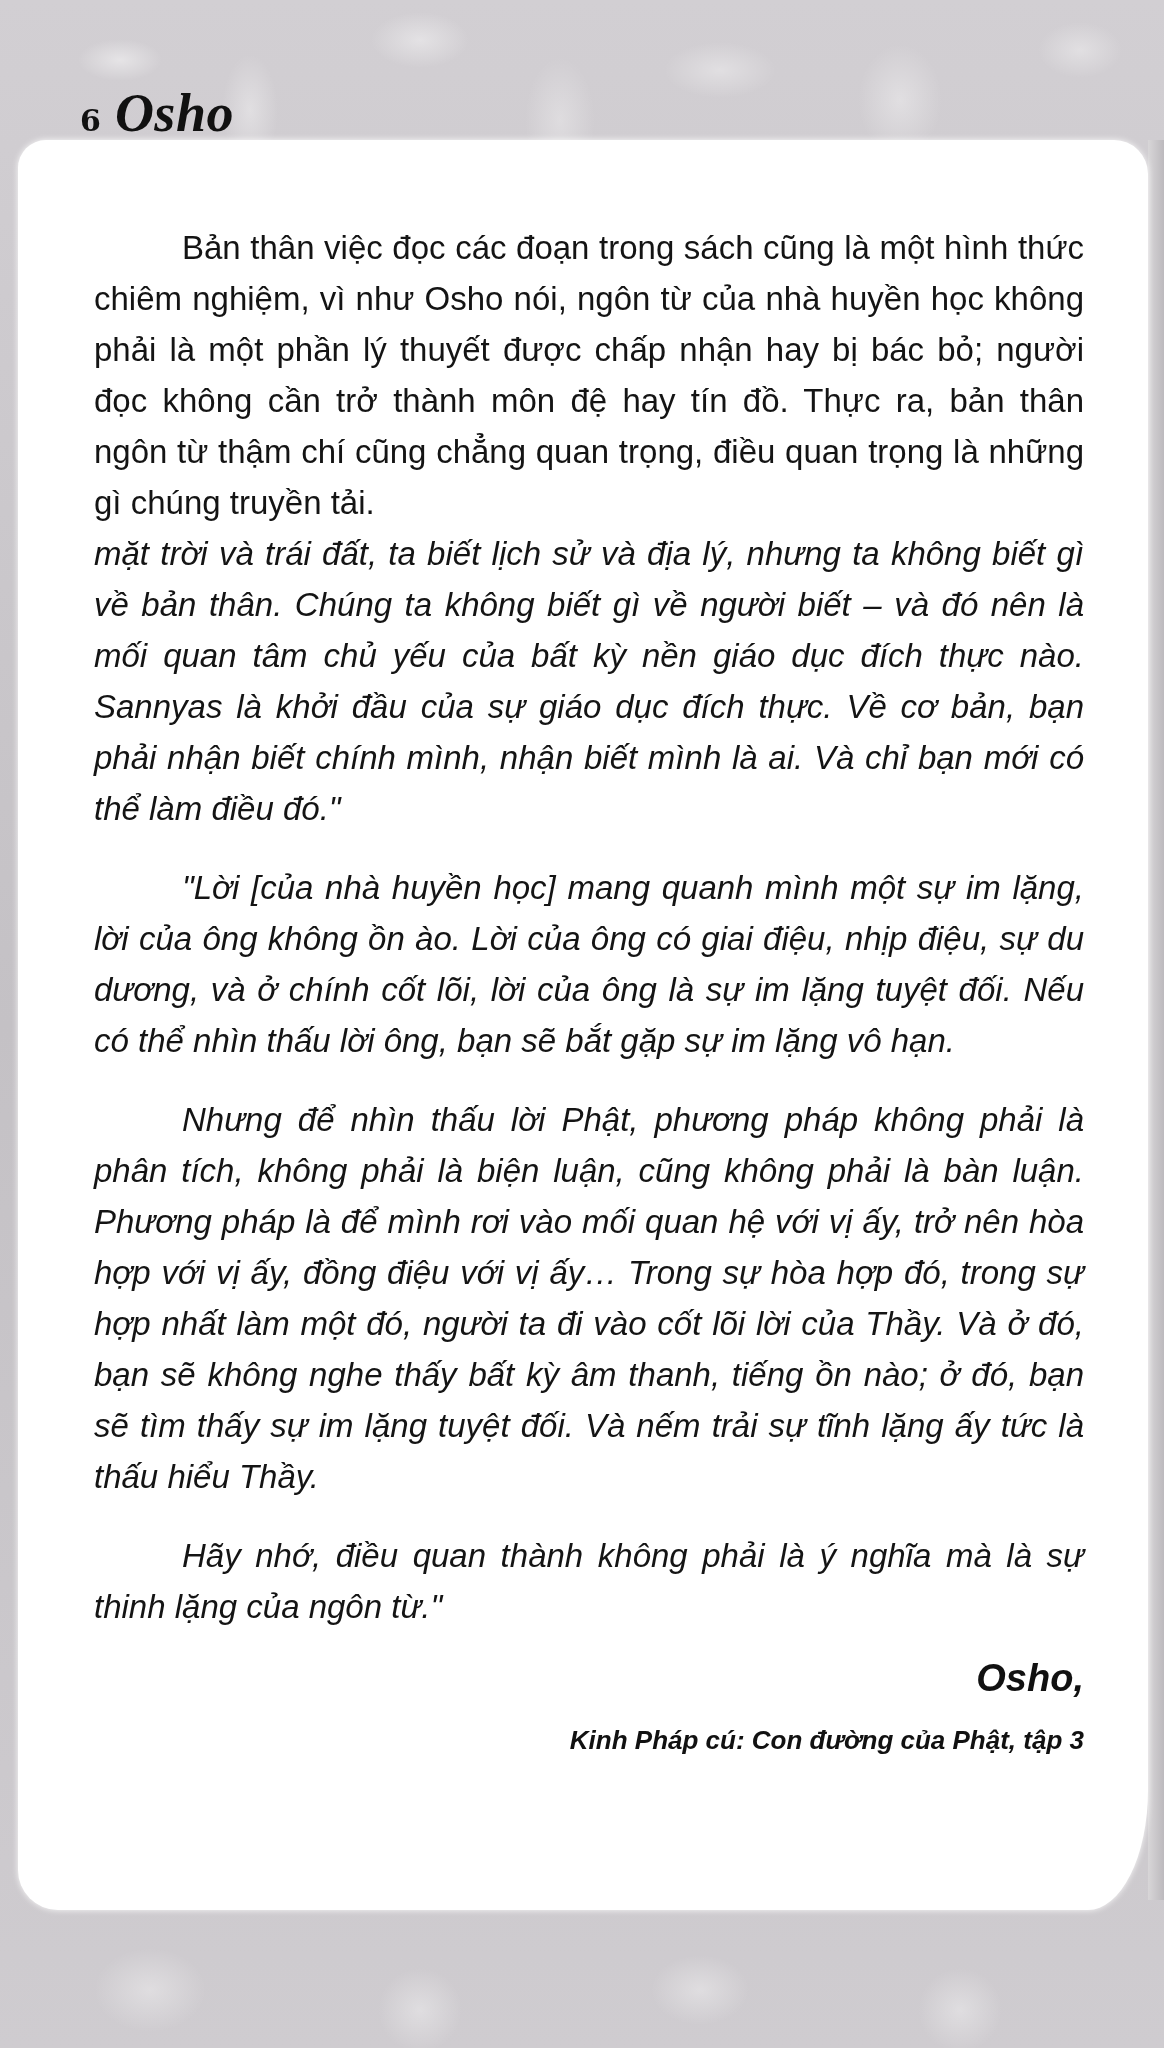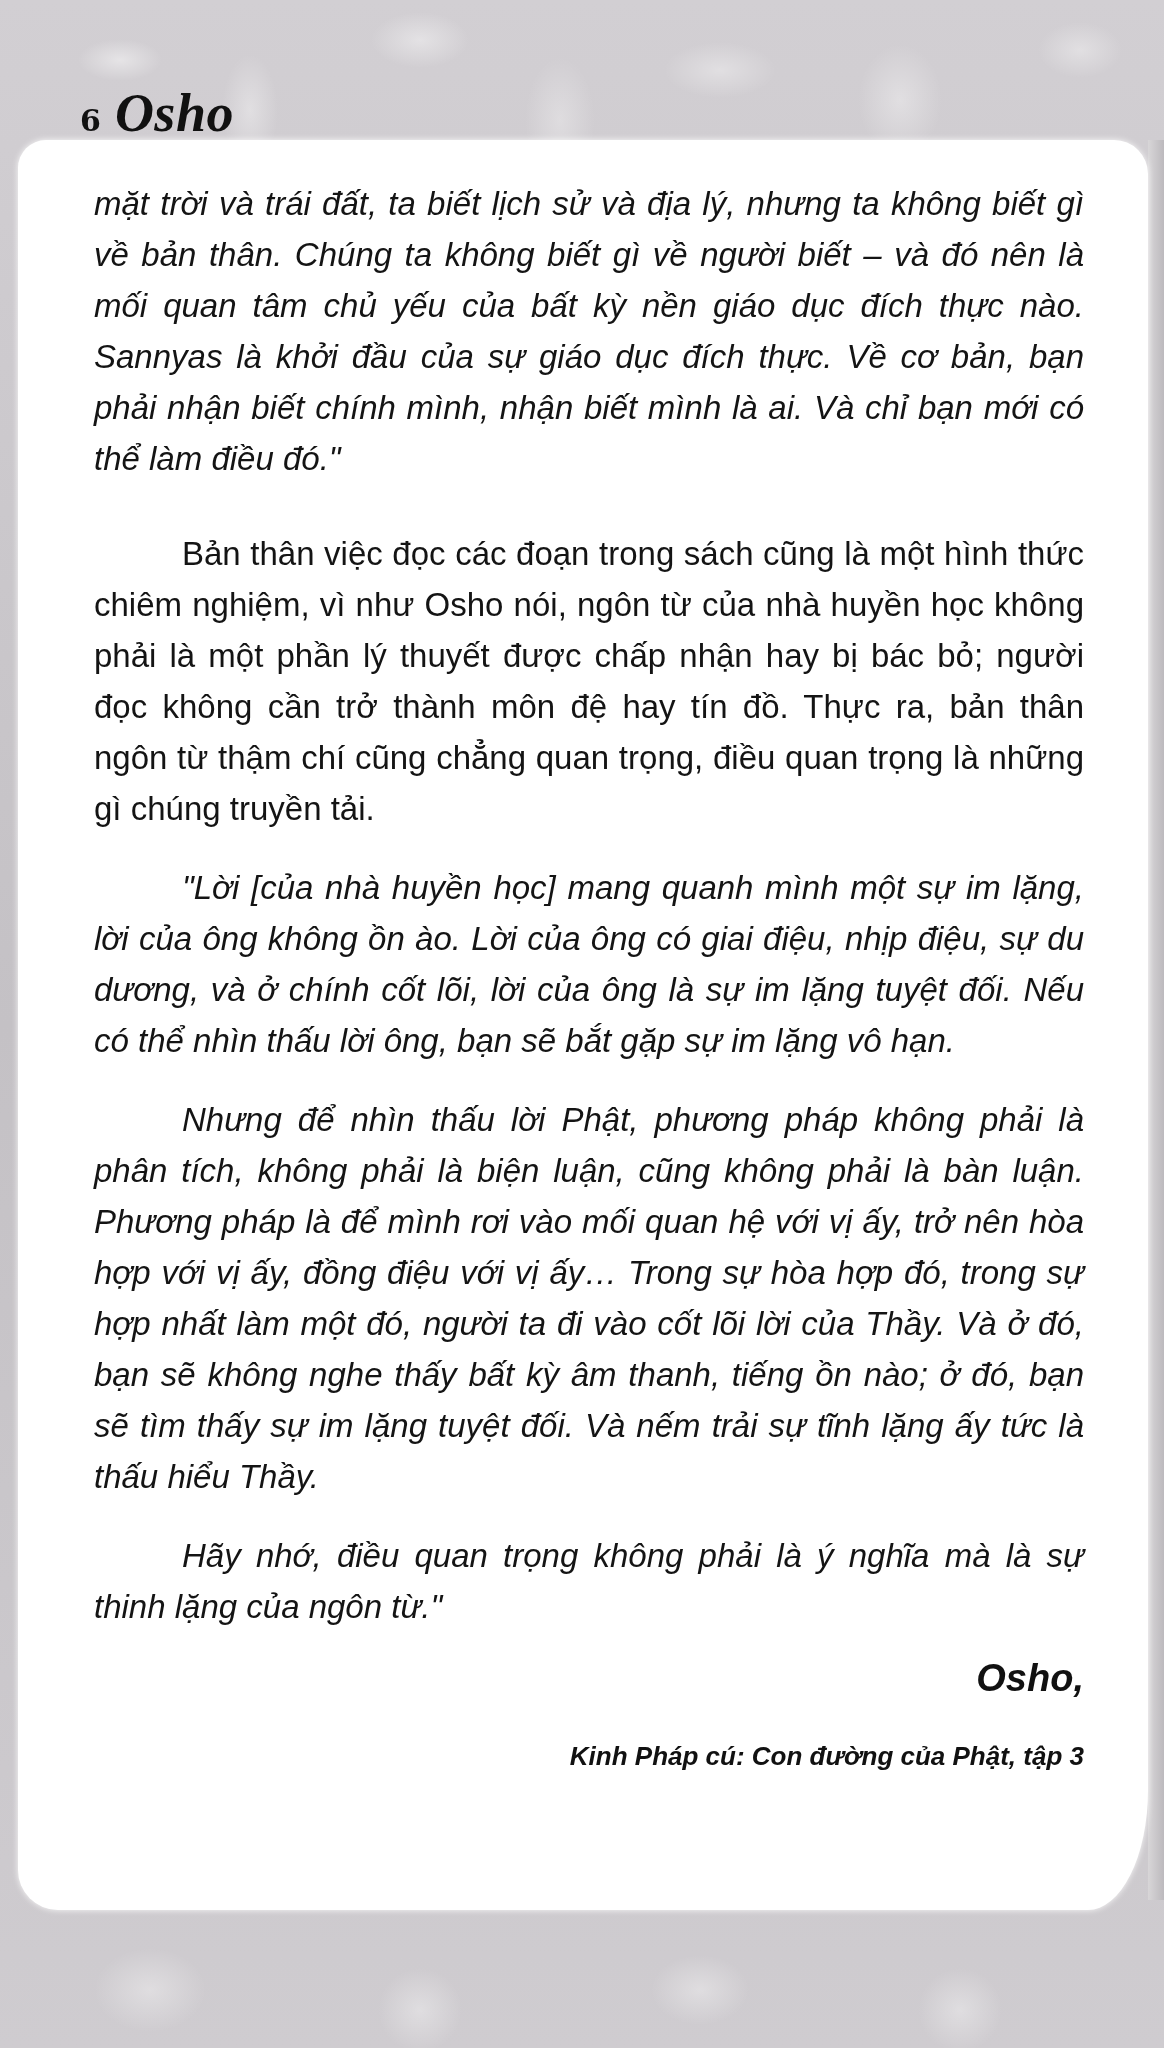--- a/index.html
+++ b/index.html
@@ -102,40 +102,40 @@
       color: #111;
       margin-top: 18px;
     }
     .attribution .author {
       font-size: 38px;
       line-height: 56px;
     }
     .attribution .source {
       font-size: 26px;
       line-height: 40px;
-      margin-top: 30px;
+      margin-top: 14px;
     }
   </style>
 </head>
 <body>
 
 <div class="bg-pattern"></div>
 <div class="right-strip"></div>
 
 <div class="page-header">
   <span class="page-number">6</span>
   <span class="running-head">Osho</span>
 </div>
 
 <div class="card"></div>
 
 <div class="content">
+  <p class="para indent gap-lg">Bản thân việc đọc các đoạn trong sách cũng là một hình thức chiêm nghiệm, vì như Osho nói, ngôn từ của nhà huyền học không phải là một phần lý thuyết được chấp nhận hay bị bác bỏ; người đọc không cần trở thành môn đệ hay tín đồ. Thực ra, bản thân ngôn từ thậm chí cũng chẳng quan trọng, điều quan trọng là những gì chúng truyền tải.</p>
   <p class="para italic">mặt trời và trái đất, ta biết lịch sử và địa lý, nhưng ta không biết gì về bản thân. Chúng ta không biết gì về người biết – và đó nên là mối quan tâm chủ yếu của bất kỳ nền giáo dục đích thực nào. Sannyas là khởi đầu của sự giáo dục đích thực. Về cơ bản, bạn phải nhận biết chính mình, nhận biết mình là ai. Và chỉ bạn mới có thể làm điều đó."</p>
-  <p class="para indent gap-lg">Bản thân việc đọc các đoạn trong sách cũng là một hình thức chiêm nghiệm, vì như Osho nói, ngôn từ của nhà huyền học không phải là một phần lý thuyết được chấp nhận hay bị bác bỏ; người đọc không cần trở thành môn đệ hay tín đồ. Thực ra, bản thân ngôn từ thậm chí cũng chẳng quan trọng, điều quan trọng là những gì chúng truyền tải.</p>
   <p class="para italic indent gap-md">"Lời [của nhà huyền học] mang quanh mình một sự im lặng, lời của ông không ồn ào. Lời của ông có giai điệu, nhịp điệu, sự du dương, và ở chính cốt lõi, lời của ông là sự im lặng tuyệt đối. Nếu có thể nhìn thấu lời ông, bạn sẽ bắt gặp sự im lặng vô hạn.</p>
   <p class="para italic indent gap-md">Nhưng để nhìn thấu lời Phật, phương pháp không phải là phân tích, không phải là biện luận, cũng không phải là bàn luận. Phương pháp là để mình rơi vào mối quan hệ với vị ấy, trở nên hòa hợp với vị ấy, đồng điệu với vị ấy… Trong sự hòa hợp đó, trong sự hợp nhất làm một đó, người ta đi vào cốt lõi lời của Thầy. Và ở đó, bạn sẽ không nghe thấy bất kỳ âm thanh, tiếng ồn nào; ở đó, bạn sẽ tìm thấy sự im lặng tuyệt đối. Và nếm trải sự tĩnh lặng ấy tức là thấu hiểu Thầy.</p>
-  <p class="para italic indent gap-md">Hãy nhớ, điều quan trọng không phải là ý nghĩa mà là sự thinh lặng của ngôn từ."</p>
+  <p class="para italic indent gap-md">Hãy nhớ, điều quan thành không phải là ý nghĩa mà là sự thinh lặng của ngôn từ."</p>
 
   <div class="attribution">
     <div class="author">Osho,</div>
     <div class="source">Kinh Pháp cú: Con đường của Phật, tập 3</div>
   </div>
 </div>
 
 </body></html>

